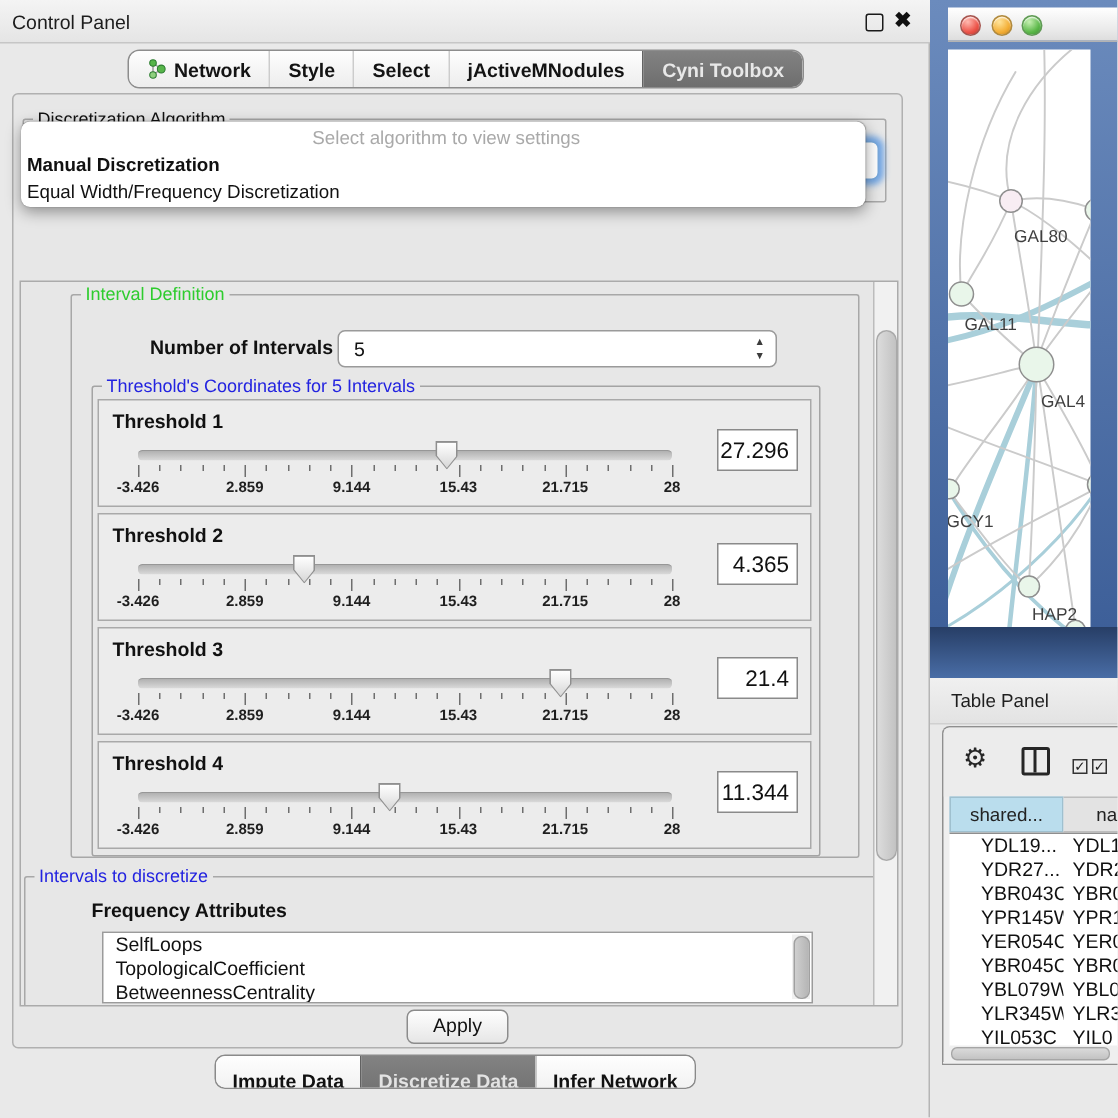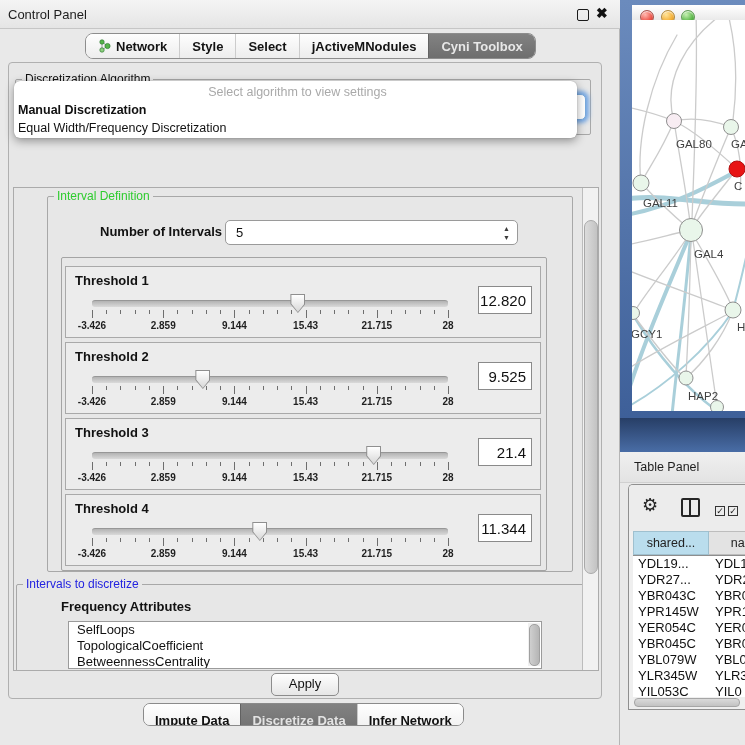--- a/index.html
+++ b/index.html
@@ -60,37 +60,37 @@
   .p-row{height:18px;line-height:18px;font-size:12.5px;padding-left:4px;white-space:nowrap}
   .p-hint{color:#a9a9a9;text-align:center;padding-top:2px}
   .p-opt1{font-weight:bold}
   
   .net-window{position:absolute;left:620px;top:0;width:125px;height:452px;background:linear-gradient(#6b8bbd,#3a5c96)}
   .net-titlebar{position:absolute;left:12px;top:5px;width:113px;height:22px;background:linear-gradient(#ffffff,#e9e9e9 70%,#dddddd);border-bottom:1px solid #b3b3b3}
   .light{position:absolute;top:5px;width:12px;height:12px;border-radius:50%;box-shadow:inset 0 1px 1px rgba(255,255,255,.8)}
   .light.red{left:8px;background:radial-gradient(circle at 35% 30%,#ffb9b0,#ec5348 60%,#b23227);border:0.5px solid #a5554f}
   .light.yellow{left:29px;background:radial-gradient(circle at 35% 30%,#ffe49a,#f3ae35 60%,#c07f1f);border:0.5px solid #b08a3e}
   .light.green{left:49px;background:radial-gradient(circle at 35% 30%,#c6f0b2,#5bb849 60%,#3a8c2e);border:0.5px solid #5f9a54}
-  .net-canvas{position:absolute;left:12px;top:20px;width:113px;height:391px;background:#fff;overflow:hidden}
+  .net-canvas{position:absolute;left:12px;top:33px;width:95px;height:391px;background:#fff;overflow:hidden}
   .net-bottom{position:absolute;left:0;top:418px;width:125px;height:34px;background:linear-gradient(#273e66,#496da6)}
   .tp-strip{position:absolute;left:620px;top:452px;width:125px;height:30px;background:linear-gradient(#f0f0f0,#e3e3e3);border-bottom:1px solid #d0d0d0}
   .tp-title{position:absolute;left:14px;top:8px;font-size:12.5px;color:#1e1e1e}
   .tp-box{position:absolute;left:628px;top:484px;width:117px;height:224px;border:1px solid #8f8f8f;border-right:none;border-radius:5px 0 0 0;background:#efefef;overflow:hidden}
   .tp-toolbar{position:absolute;left:0;top:0;width:100%;height:46px;background:#ececec}
   .gear{position:absolute;left:13px;top:11px;font-size:18px;line-height:18px;color:#262626}
   .colicon{position:absolute;left:52px;top:13px;width:15px;height:15px;border:2px solid #262626;border-radius:2px}
   .colicon::after{content:"";position:absolute;left:6px;top:0;width:2px;height:15px;background:#262626}
   .cbicon{position:absolute;top:21px;width:8px;height:8px;border:1.5px solid #333;font-size:9px;line-height:8px;text-align:center;color:#222}
   .cb1{left:86px}.cb2{left:99px}
   .th-cell{position:absolute;top:46px;height:24px;box-sizing:border-box;font-size:12.5px;display:flex;align-items:center;justify-content:center;color:#222}
   .th1{left:4px;width:76px;background:#badded;border:1px solid #9fc0cf}
   .th2{left:80px;width:76px;background:#e3e3e3;border:1px solid #bdbdbd;border-left:none}
   .tp-rows{position:absolute;left:4px;top:70px;width:160px;height:142px;background:#fff;overflow:hidden;border-top:1px solid #8e8e8e}
   .tp-row{height:16px;line-height:16px;font-size:13px;display:flex;white-space:nowrap}
-  .tp-row .c1{width:76px;padding-left:5px;box-sizing:border-box;overflow:hidden}
+  .tp-row .c1{width:76px;padding-left:21px;box-sizing:border-box;overflow:hidden}
   .tp-row .c2{padding-left:6px}
   .tp-hscroll{position:absolute;left:4px;top:212px;width:113px;height:10px;background:#efefef}
   .tp-hthumb{position:absolute;left:1px;top:1px;width:104px;height:7px;background:linear-gradient(#dadada,#c3c3c3);border:1px solid #a6a6a6;border-radius:4px}
 </style>
 </head>
 <body>
 
 <div class="control-panel">
   <div class="cp-titlebar">
     <span class="cp-title">Control Panel</span>
@@ -137,20 +137,21 @@
     <div class="scroll-area">
       <div class="groupbox interval-group">
         <span class="gtitle green">Interval Definition</span>
         <span class="ni-label">Number of Intervals</span>
         <div class="combo ni-combo">
           <span class="cv">5</span>
           <span class="arrows">▲<br>▼</span>
         </div>
 
         <div class="groupbox thr-group" style="left:13px;top:60px;width:484px;height:312px">
+          <span class="gtitle blue">Threshold's Coordinates for 5 Intervals</span>
           <div class="thr-panel" style="top:8px">
               <div class="t-label">Threshold 1</div>
               <div class="t-track"></div>
               <div class="t-thumb" style="left: 224.412px;"></div>
               <div class="t-scale">
                 <i style="left: 0%; height: 8px;"></i>
                 <i style="left: 4%; height: 4px;"></i>
                 <i style="left: 8%; height: 4px;"></i>
                 <i style="left: 12%; height: 4px;"></i>
                 <i style="left: 16%; height: 4px;"></i>
@@ -177,21 +178,21 @@
                 <i style="left: 100%; height: 8px;"></i>
               </div>
               <div class="t-lab">
                 <span style="left: 0%;">-3.426</span>
                 <span style="left: 20%;">2.859</span>
                 <span style="left: 40%;">9.144</span>
                 <span style="left: 60%;">15.43</span>
                 <span style="left: 80%;">21.715</span>
                 <span style="left: 100%;">28</span>
               </div>
-              <div class="t-value">12.820</div>
+              <div class="t-value">27.296</div>
             </div>
           <div class="thr-panel" style="top:84px">
               <div class="t-label">Threshold 2</div>
               <div class="t-track"></div>
               <div class="t-thumb" style="left: 129.36px;"></div>
               <div class="t-scale">
                 <i style="left: 0%; height: 8px;"></i>
                 <i style="left: 4%; height: 4px;"></i>
                 <i style="left: 8%; height: 4px;"></i>
                 <i style="left: 12%; height: 4px;"></i>
@@ -219,21 +220,21 @@
                 <i style="left: 100%; height: 8px;"></i>
               </div>
               <div class="t-lab">
                 <span style="left: 0%;">-3.426</span>
                 <span style="left: 20%;">2.859</span>
                 <span style="left: 40%;">9.144</span>
                 <span style="left: 60%;">15.43</span>
                 <span style="left: 80%;">21.715</span>
                 <span style="left: 100%;">28</span>
               </div>
-              <div class="t-value">9.525</div>
+              <div class="t-value">4.365</div>
             </div>
           <div class="thr-panel" style="top:160px">
               <div class="t-label">Threshold 3</div>
               <div class="t-track"></div>
               <div class="t-thumb" style="left: 300.24px;"></div>
               <div class="t-scale">
                 <i style="left: 0%; height: 8px;"></i>
                 <i style="left: 4%; height: 4px;"></i>
                 <i style="left: 8%; height: 4px;"></i>
                 <i style="left: 12%; height: 4px;"></i>

